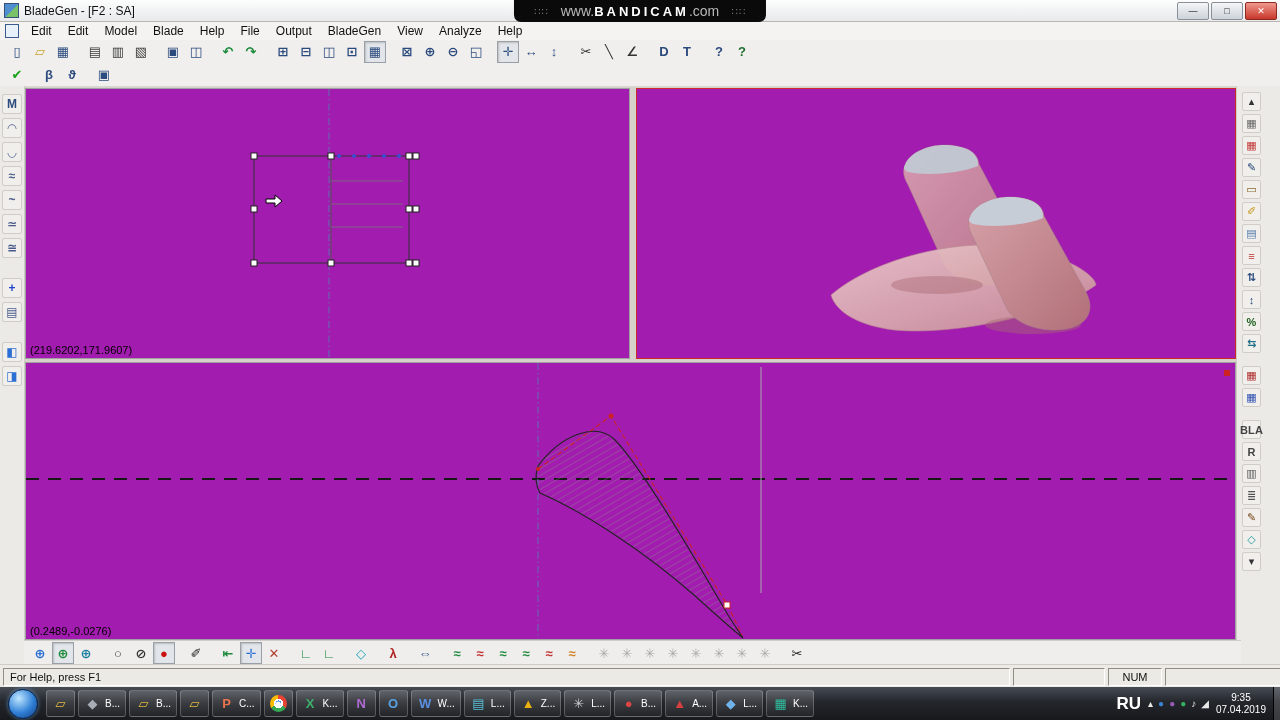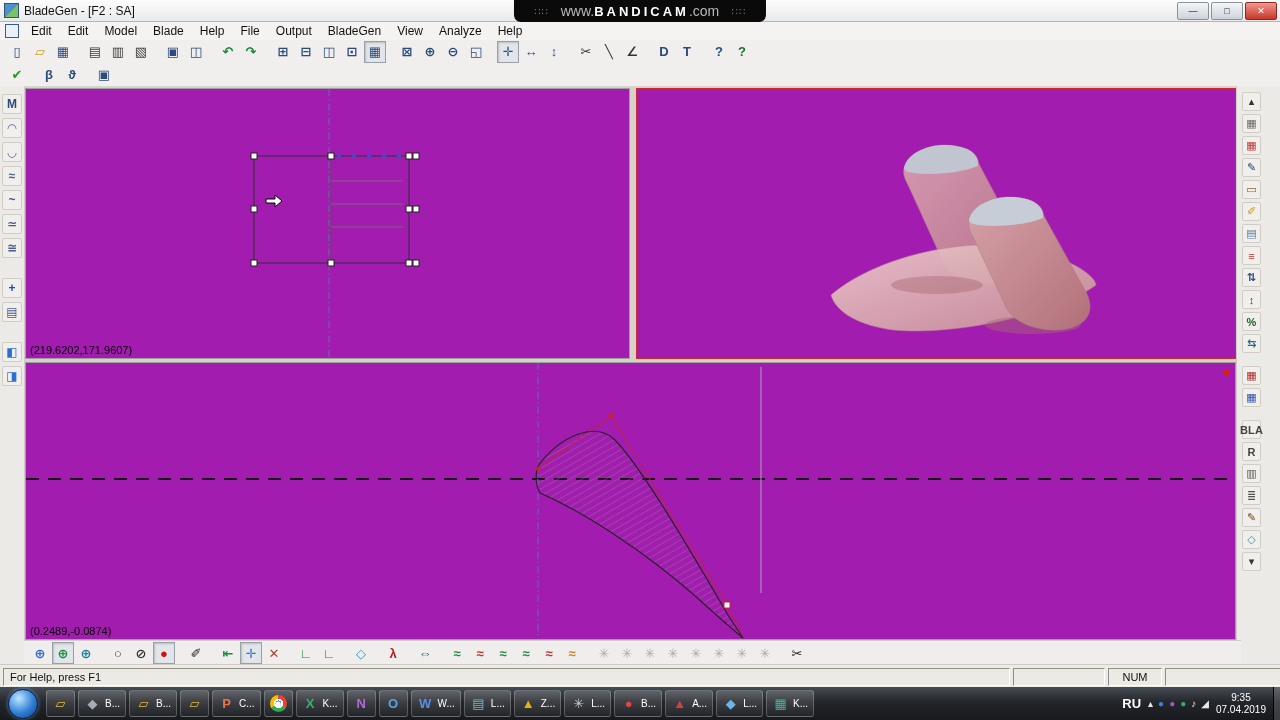--- a/index.html
+++ b/index.html
@@ -91,21 +91,21 @@
     border:1px solid rgba(255,255,255,.22);border-radius:3px;
     background:linear-gradient(rgba(255,255,255,.18),rgba(255,255,255,.04))}
   .task-icon{width:17px;height:17px;display:flex;align-items:center;justify-content:center;
     font-size:13px;font-weight:bold}
   .task-icon[data-kind="chrome"]{color:transparent;border-radius:50%;
     background:radial-gradient(circle at 50% 50%,#4285f4 0 3px,#fff 3px 4.5px,rgba(0,0,0,0) 4.5px),
                conic-gradient(#ea4335 0 120deg,#34a853 120deg 240deg,#fbbc05 240deg 360deg)}
   .task-label{color:#fff;font-size:10px;white-space:nowrap}
   .task-label:empty{display:none}
   .tray{margin-left:auto;display:flex;align-items:center;gap:7px;color:#fff;padding-right:4px}
-  .tray-lang{font-size:13px;font-weight:bold}
+  .tray-lang{font-size:17px;font-weight:bold}
   .tray-icons{display:flex;align-items:center;gap:5px}
   .tray-ic{font-size:10px;display:flex;align-items:center;justify-content:center}
   .clock{display:flex;flex-direction:column;align-items:center;line-height:1.15;font-size:10px}
   .show-desktop{width:9px;height:33px;background:rgba(255,255,255,.15);border-left:1px solid #000;flex:0 0 auto}
 </style>
 </head>
 <body>
 
 <div id="titlebar">
   <span class="app-ic"></span>
@@ -303,21 +303,21 @@
       <path d="M514,130 C560,150 620,190 668,232 C688,250 706,266 717,275" fill="none" stroke="#222" stroke-width="1.1"></path>
       <path d="M512,103 C509,112 509,121 514,130" fill="none" stroke="#222" stroke-width="1.1"></path>
     </g>
     <g>
       <path d="M512,106 L585,53 L702,243 L716,272" fill="none" stroke="#cc2222" stroke-width="1.1" stroke-dasharray="5 3"></path>
       <circle cx="512" cy="106" r="2" fill="#cc2222"></circle>
       <circle cx="585" cy="53" r="2.5" fill="#cc2222"></circle>
       <rect x="698" y="239" width="6" height="6" fill="#fff" stroke="#cc2222" stroke-width="1"></rect>
     </g>
   </svg>
-  <span class="coord">(0.2489,-0.0874)</span>
+  <span class="coord">(0.2489,-0.0276)</span>
   <span class="red-marker"></span>
 </div>
 
 <div id="bottom-toolbar">
 
 <span class="tb-icon" style="color: rgb(43, 111, 212);">⊕</span>
     <span class="tb-icon" data-pressed="true" style="color: rgb(29, 138, 60);">⊕</span>
     <span class="tb-icon" style="color: rgb(29, 127, 160);">⊕</span>
     <span class="tb-icon" data-gap="true" style="color: rgb(51, 51, 51);">○</span>
     <span class="tb-icon" style="color: rgb(51, 51, 51);">⊘</span>

